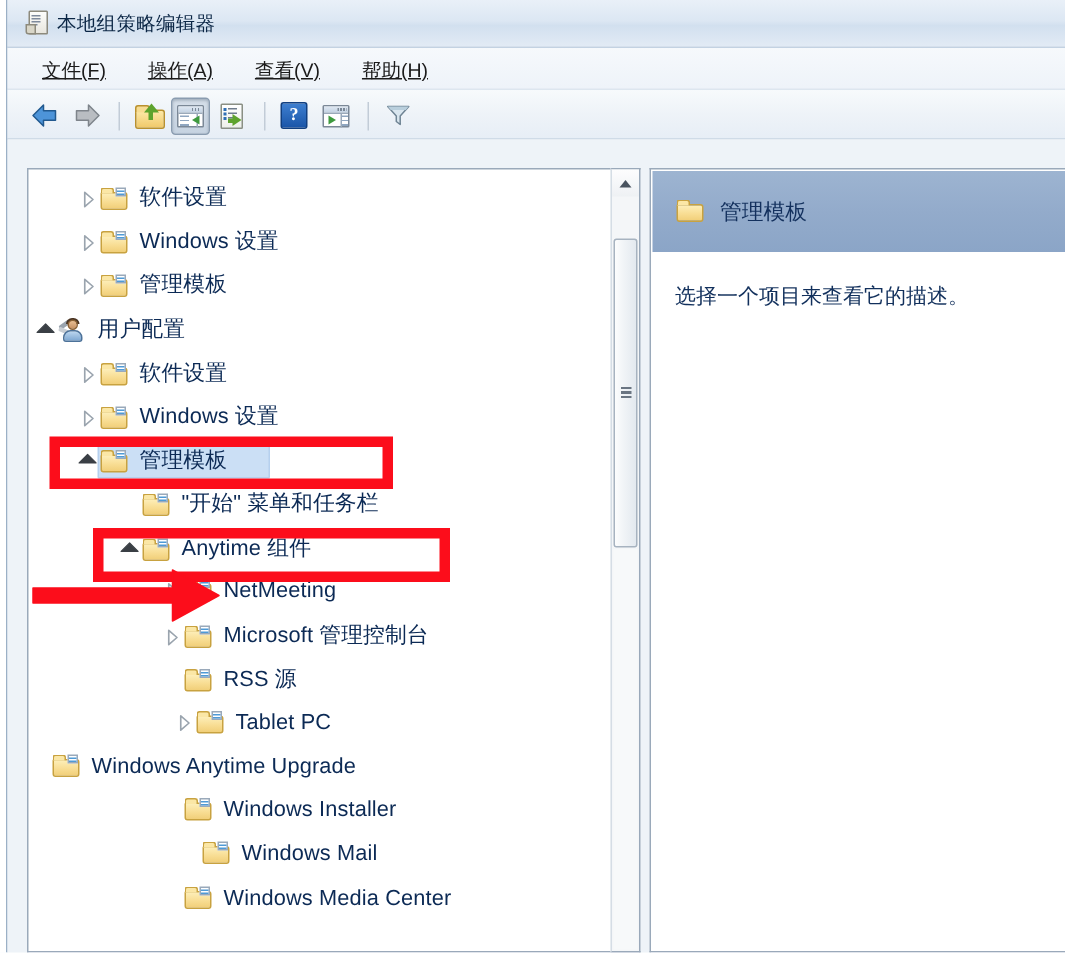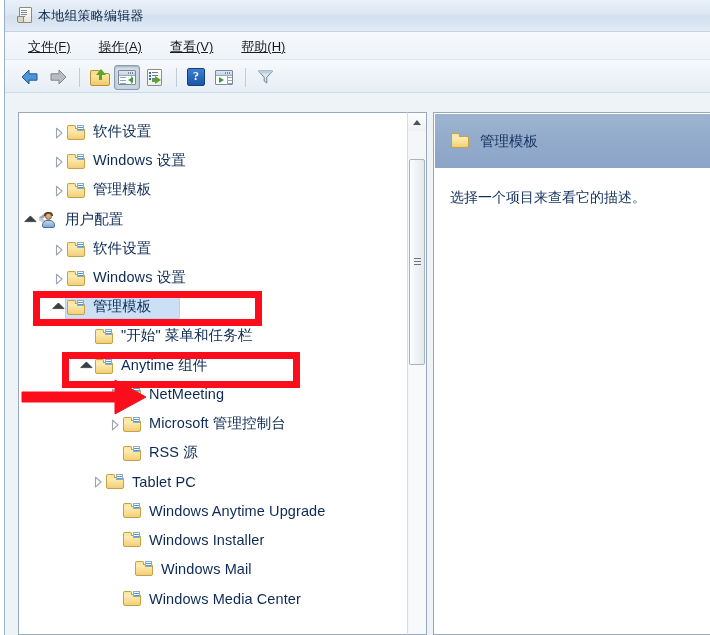--- a/index.html
+++ b/index.html
@@ -888,38 +888,38 @@
                 <span class="fb"></span>
                 <span class="ft"></span>
                 <span class="fdoc">
                   <i></i>
                 </span>
               </span>
               <span class="label">RSS 源</span>
             </span>
           </div>
           <div class="tree-row">
-            <span class="inner" style="padding-left: 71px;">
+            <span class="inner" style="padding-left: 96px;">
               <span class="expander">
                 <svg width="16" height="16" viewBox="0 0 16 16" class="exp-hollow-svg">
                   <path d="M5.5 3.2 L11 8 L5.5 12.8 Z" fill="#ffffff" stroke="#9aa4ae" stroke-width="1.1" stroke-linejoin="round"></path>
                 </svg>
               </span>
               <span class="folder">
                 <span class="fb"></span>
                 <span class="ft"></span>
                 <span class="fdoc">
                   <i></i>
                 </span>
               </span>
               <span class="label">Tablet PC</span>
             </span>
           </div>
           <div class="tree-row">
-            <span class="inner" style="padding-left: 88px;">
+            <span class="inner" style="">
               <span class="expander"></span>
               <span class="folder">
                 <span class="fb"></span>
                 <span class="ft"></span>
                 <span class="fdoc">
                   <i></i>
                 </span>
               </span>
               <span class="label">Windows Anytime Upgrade</span>
             </span>

